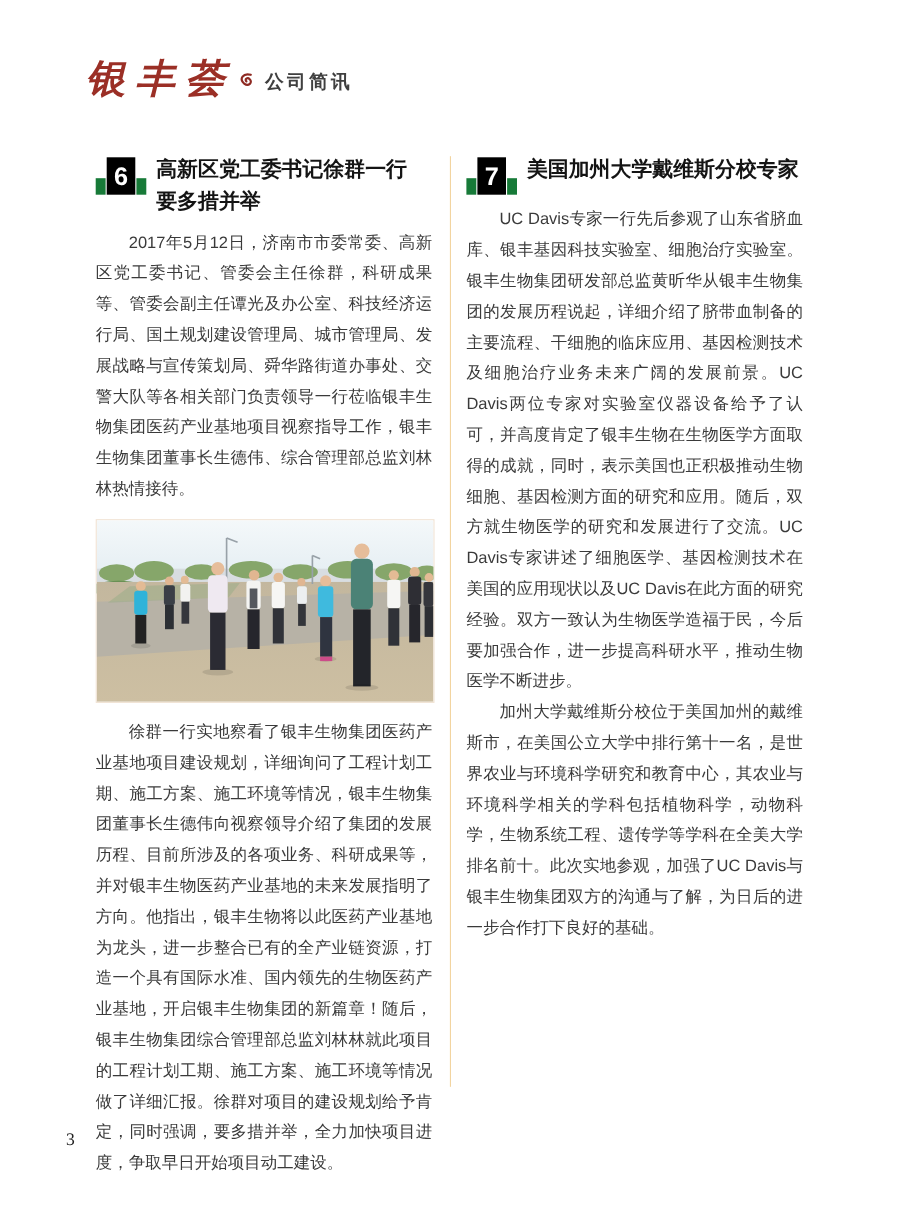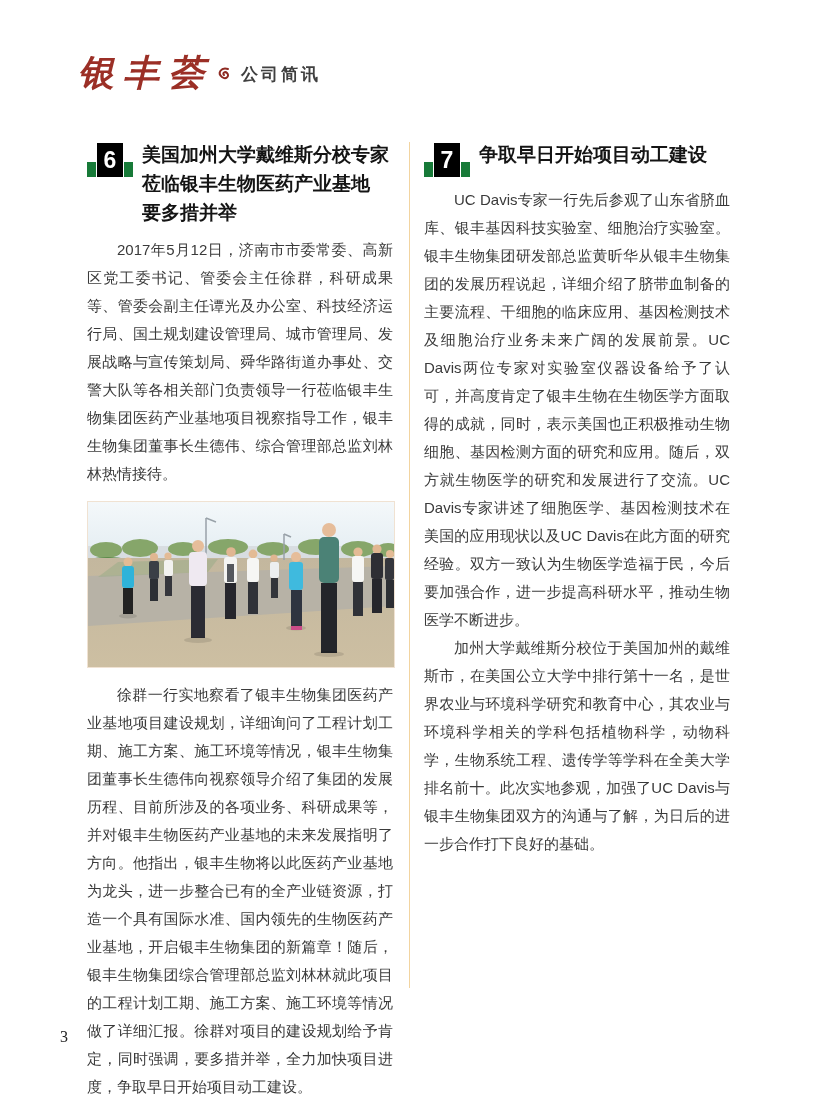--- a/index.html
+++ b/index.html
@@ -57,22 +57,21 @@
   <div class="columns">
 
     <div class="col col-left">
       <div class="article-header">
         <div class="num-badge">
           <span class="side"></span>
           <span class="num">6</span>
           <span class="side"></span>
         </div>
         <h2 class="article-title" style="margin:0">
-          <span>美国加州大学戴维斯分校专家</span>
-          <span>莅临银丰生物医药产业基地</span>
+          <span>高新区党工委书记徐群一行</span>
           <span>要多措并举</span>
         </h2>
       </div>
 
       <p class="body-p">2017年5月12日，济南市市委常委、高新区党工委书记、管委会主任徐群，科研成果等、管委会副主任谭光及办公室、科技经济运行局、国土规划建设管理局、城市管理局、发展战略与宣传策划局、舜华路街道办事处、交警大队等各相关部门负责领导一行莅临银丰生物集团医药产业基地项目视察指导工作，银丰生物集团董事长生德伟、综合管理部总监刘林林热情接待。</p>
 
       <svg class="photo" width="306" height="165" viewBox="0 0 306 165">
         <defs>
           <linearGradient id="sky" x1="0" y1="0" x2="0" y2="1">
             <stop offset="0" stop-color="#f4f8fa"></stop>
@@ -183,21 +182,21 @@
     </div>
 
     <div class="col col-right">
       <div class="article-header">
         <div class="num-badge">
           <span class="side"></span>
           <span class="num">7</span>
           <span class="side"></span>
         </div>
         <h2 class="article-title" style="margin:0">
-          <span>争取早日开始项目动工建设</span>
+          <span>美国加州大学戴维斯分校专家</span>
         </h2>
       </div>
 
       <p class="body-p">UC Davis专家一行先后参观了山东省脐血库、银丰基因科技实验室、细胞治疗实验室。银丰生物集团研发部总监黄昕华从银丰生物集团的发展历程说起，详细介绍了脐带血制备的主要流程、干细胞的临床应用、基因检测技术及细胞治疗业务未来广阔的发展前景。UC Davis两位专家对实验室仪器设备给予了认可，并高度肯定了银丰生物在生物医学方面取得的成就，同时，表示美国也正积极推动生物细胞、基因检测方面的研究和应用。随后，双方就生物医学的研究和发展进行了交流。UC Davis专家讲述了细胞医学、基因检测技术在美国的应用现状以及UC Davis在此方面的研究经验。双方一致认为生物医学造福于民，今后要加强合作，进一步提高科研水平，推动生物医学不断进步。</p>
       <p class="body-p">加州大学戴维斯分校位于美国加州的戴维斯市，在美国公立大学中排行第十一名，是世界农业与环境科学研究和教育中心，其农业与环境科学相关的学科包括植物科学，动物科学，生物系统工程、遗传学等学科在全美大学排名前十。此次实地参观，加强了UC Davis与银丰生物集团双方的沟通与了解，为日后的进一步合作打下良好的基础。</p>
 
     </div>
   </div>
 
   <div class="page-num">3</div>

